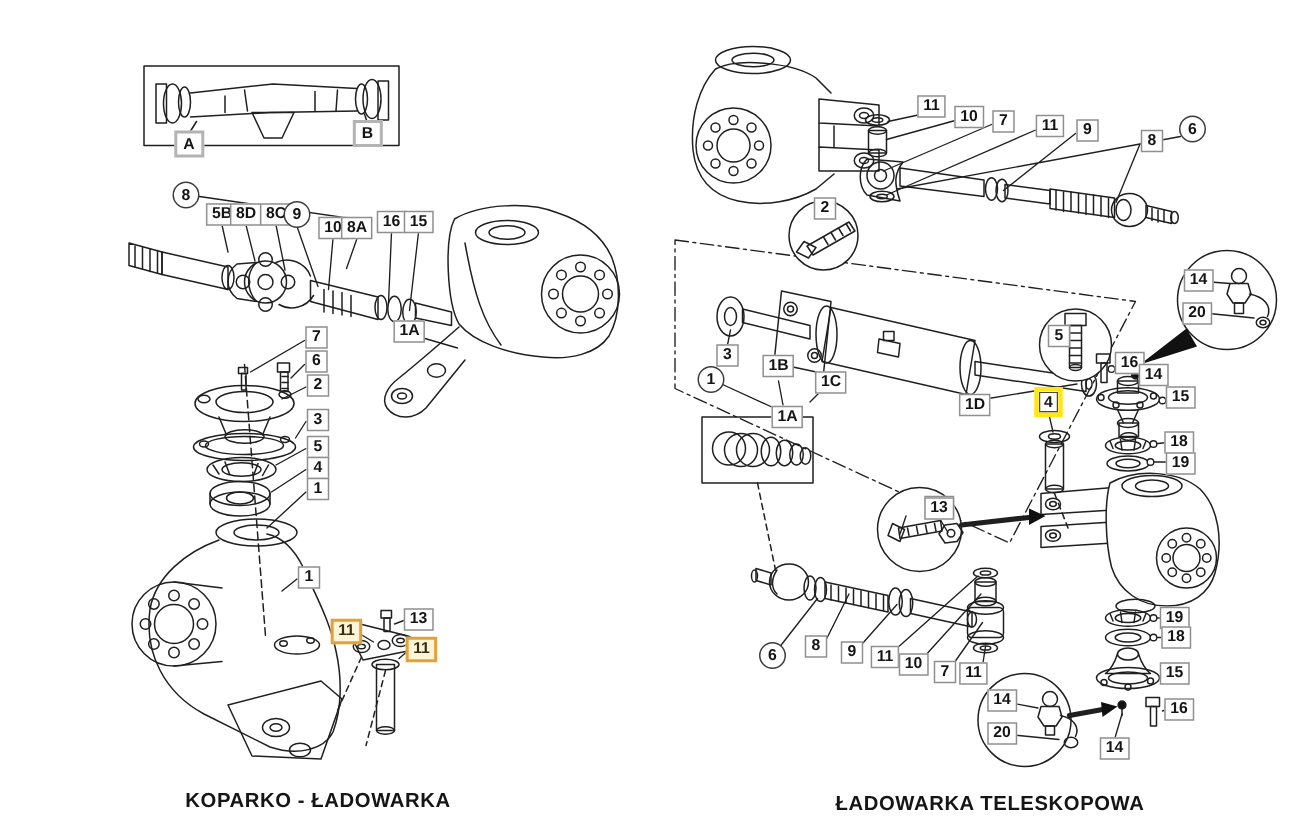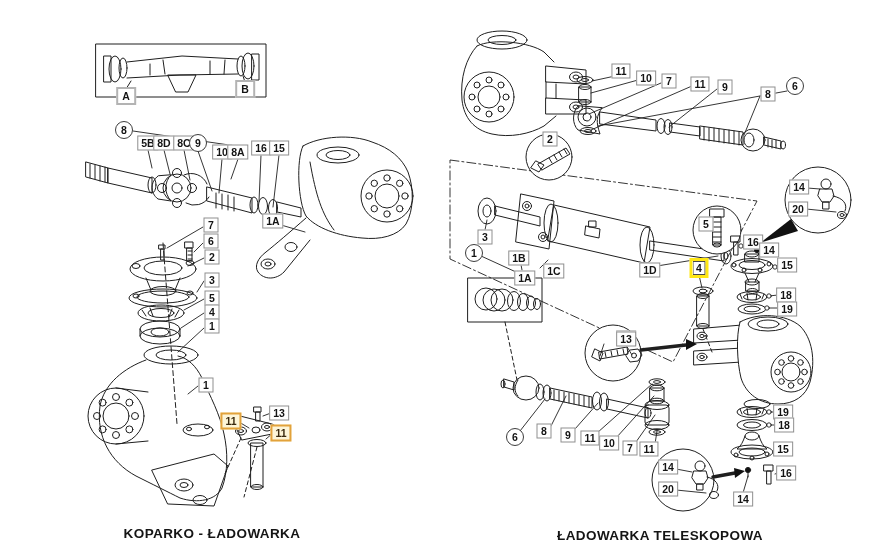--- a/index.html
+++ b/index.html
@@ -442,22 +442,22 @@
       <div class="callout box" style="left: 621px; top: 71px;">11</div>
       <div class="callout box" style="left: 646px; top: 78px;">10</div>
       <div class="callout box" style="left: 669px; top: 81px;">7</div>
       <div class="callout box" style="left: 700px; top: 84px;">11</div>
       <div class="callout box" style="left: 725px; top: 87px;">9</div>
       <div class="callout box" style="left: 768px; top: 94px;">8</div>
       <div class="callout circle" style="left: 795px; top: 86px;">6</div>
       <div class="callout box" style="left: 550px; top: 139px;">2</div>
       <div class="callout box" style="left: 485px; top: 237px;">3</div>
       <div class="callout circle" style="left: 474px; top: 253px;">1</div>
-      <div class="callout box" style="left: 519px; top: 258px;">1B</div>
-      <div class="callout box" style="left: 554px; top: 271px;">1C</div>
+      <div class="callout box" style="left: 519px; top: 244px;">1B</div>
+      <div class="callout box" style="left: 554px; top: 255px;">1C</div>
       <div class="callout box" style="left: 525px; top: 278px;">1A</div>
       <div class="callout box" style="left: 650px; top: 270px; text-align: right;">1D</div>
       <div class="callout box yellow" style="left: 699px; top: 268px;">4</div>
       <div class="callout box" style="left: 706px; top: 224px;">5</div>
       <div class="callout box" style="left: 799px; top: 187px;">14</div>
       <div class="callout box" style="left: 798px; top: 209px;">20</div>
       <div class="callout box" style="left: 753px; top: 242px;">16</div>
       <div class="callout box" style="left: 769px; top: 250px;">14</div>
       <div class="callout box" style="left: 787px; top: 265px;">15</div>
       <div class="callout box" style="left: 786px; top: 295px;">18</div>

